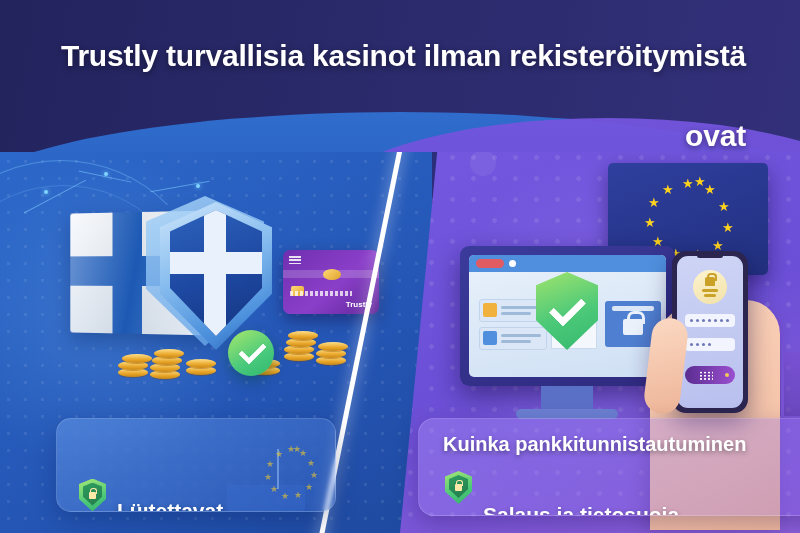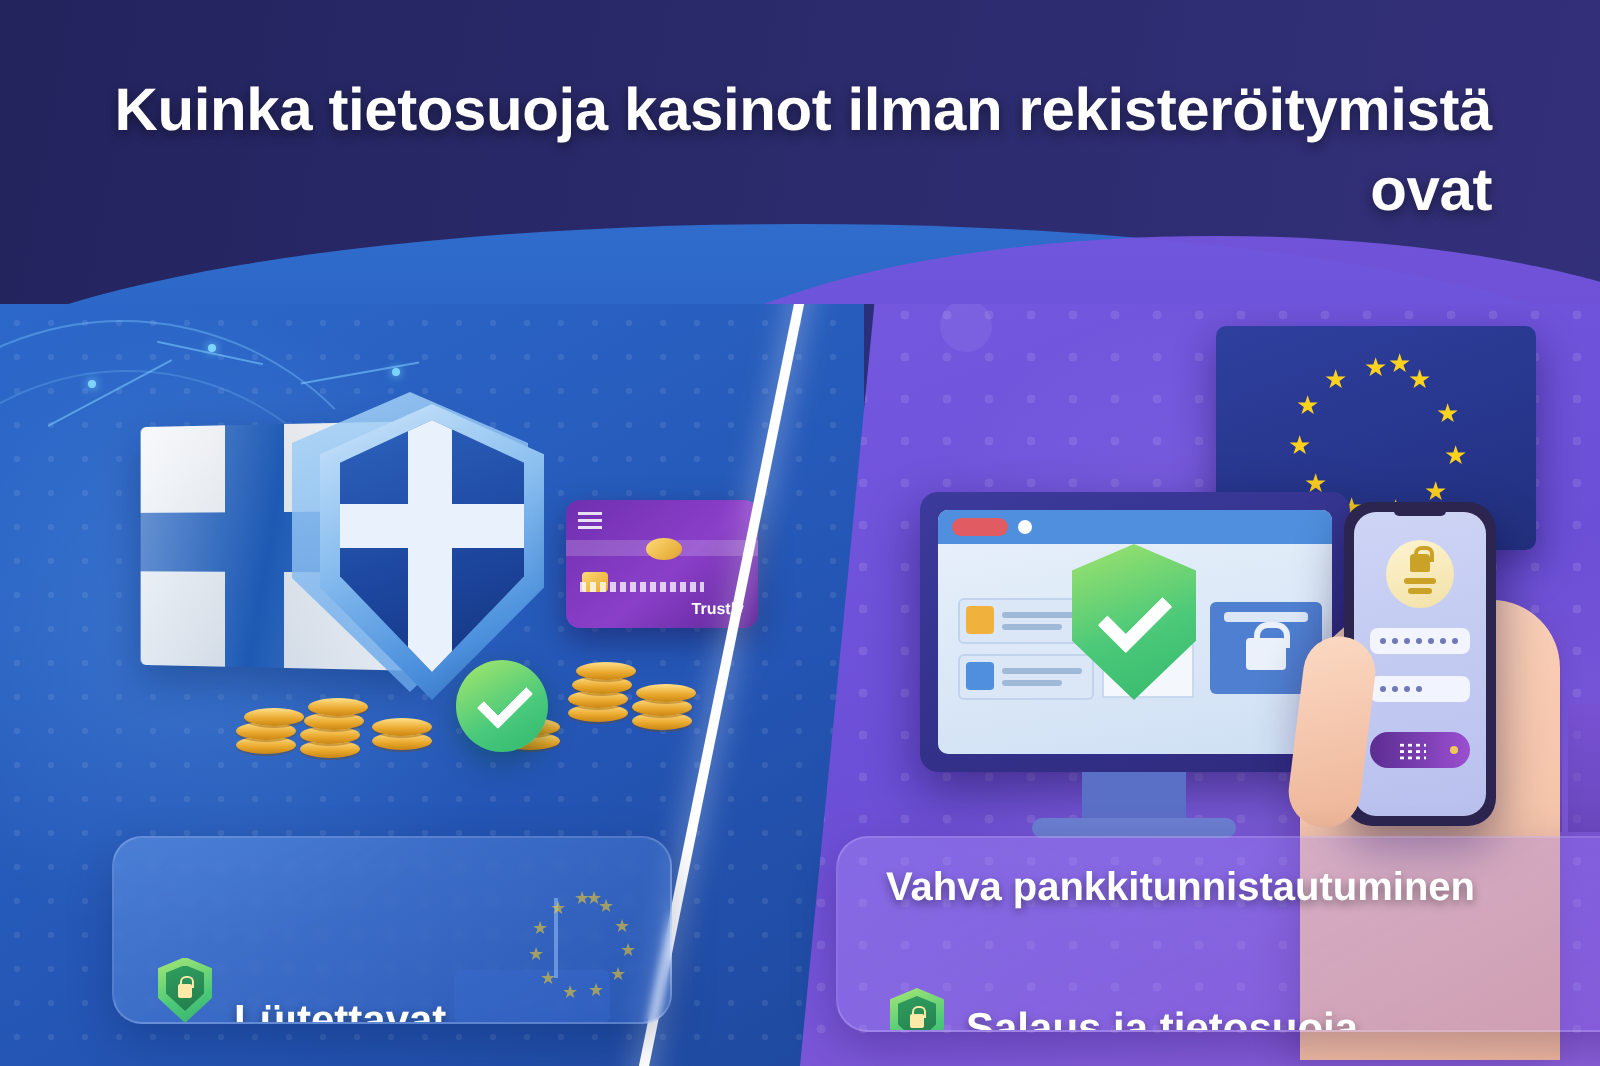--- a/index.html
+++ b/index.html
@@ -39,21 +39,21 @@
   .header::after{content:"";position:absolute;left:-6%;bottom:-78px;width:112%;height:120px;
     border-radius:50%/100% 100% 0 0;background:transparent;}
   .hcurve{position:absolute;left:-5%;top:112px;width:110%;height:90px;border-radius:50% 50% 0 0/100% 100% 0 0;
     background:linear-gradient(180deg,#2f6ccb,#2a63c4);}
   .hcurve2{position:absolute;left:40%;top:118px;width:72%;height:90px;border-radius:50% 50% 0 0/100% 100% 0 0;
     background:linear-gradient(180deg,#7355dd,#6d4fd8);opacity:.95;}
   .title{position:absolute;left:56px;top:36px;width:690px;color:#fff;font-size:30px;
     font-weight:700;line-height:1.33;text-align:right;letter-spacing:-.2px;
     text-shadow:0 2px 6px rgba(0,0,0,.45);}
   .title .l1{display:block;}
-  .title .l2{display:block;}
+  .title .l2{display:block;margin-top:40px;}
 
   
   .flag{position:absolute;left:68px;top:212px;width:150px;height:122px;border-radius:3px;
     background:linear-gradient(180deg,#f4f7fb,#dce6f2);box-shadow:0 8px 22px rgba(0,30,80,.35);
     overflow:hidden;transform:perspective(300px) rotateY(-6deg);}
   .flag .hb{position:absolute;left:0;top:44px;width:150px;height:30px;background:#1f5fbf;}
   .flag .vb{position:absolute;left:44px;top:0;width:30px;height:122px;background:#1f5fbf;}
   .flag .wave{position:absolute;inset:0;background:linear-gradient(100deg,rgba(255,255,255,.35),rgba(0,0,0,.06) 45%,rgba(255,255,255,.3));}
 
   .shield-back{position:absolute;left:146px;top:196px;width:118px;height:150px;
@@ -337,21 +337,21 @@
   </div>
   <div class="thumb"></div>
 
   <div class="divider"></div>
 
   <div class="header">
     <div class="hcurve"></div>
     <div class="hcurve2"></div>
   </div>
   <div class="title">
-    <span class="l1">Kuinka tietosuoja kasinot ilman rekisteröitymistä</span>
+    <span class="l1">Trustly turvallisia kasinot ilman rekisteröitymistä</span>
     <span class="l2">ovat</span>
   </div>
 
   <div class="badge-left">
     <div class="eu-base"></div>
     <div class="eu-pole"></div>
     <div class="eu-mini">
       <div class="s" style="left:28px;top:2px;">★</div>
       <div class="s" style="left:40px;top:6px;">★</div>
       <div class="s" style="left:48px;top:16px;">★</div>
@@ -370,23 +370,23 @@
         <span class="inner"></span>
           <span class="lk2"></span>
           <span class="lk"></span>
       </span>
       <span class="b-sub">Lüıtettavat</span>
     </div>
   </div>
 
   <div class="badge-right">
     <div style="position:absolute;left:24px;top:14px;">
-      <span class="b-title">Vahva pankkitunnistautuminen</span>
-    </div>
-    <div style="position:absolute;left:26px;top:52px;display:flex;align-items:flex-end;gap:11px;">
+      <span class="b-title">Kuinka pankkitunnistautuminen</span>
+    </div>
+    <div style="position:absolute;left:26px;top:52px;display:flex;align-items:flex-start;gap:11px;">
       <span class="lockshield">
         <span class="inner"></span>
           <span class="lk2"></span>
           <span class="lk"></span>
       </span>
       <span class="b-sub">Salaus ja tietosuoja</span>
     </div>
   </div>
 
 </div>

